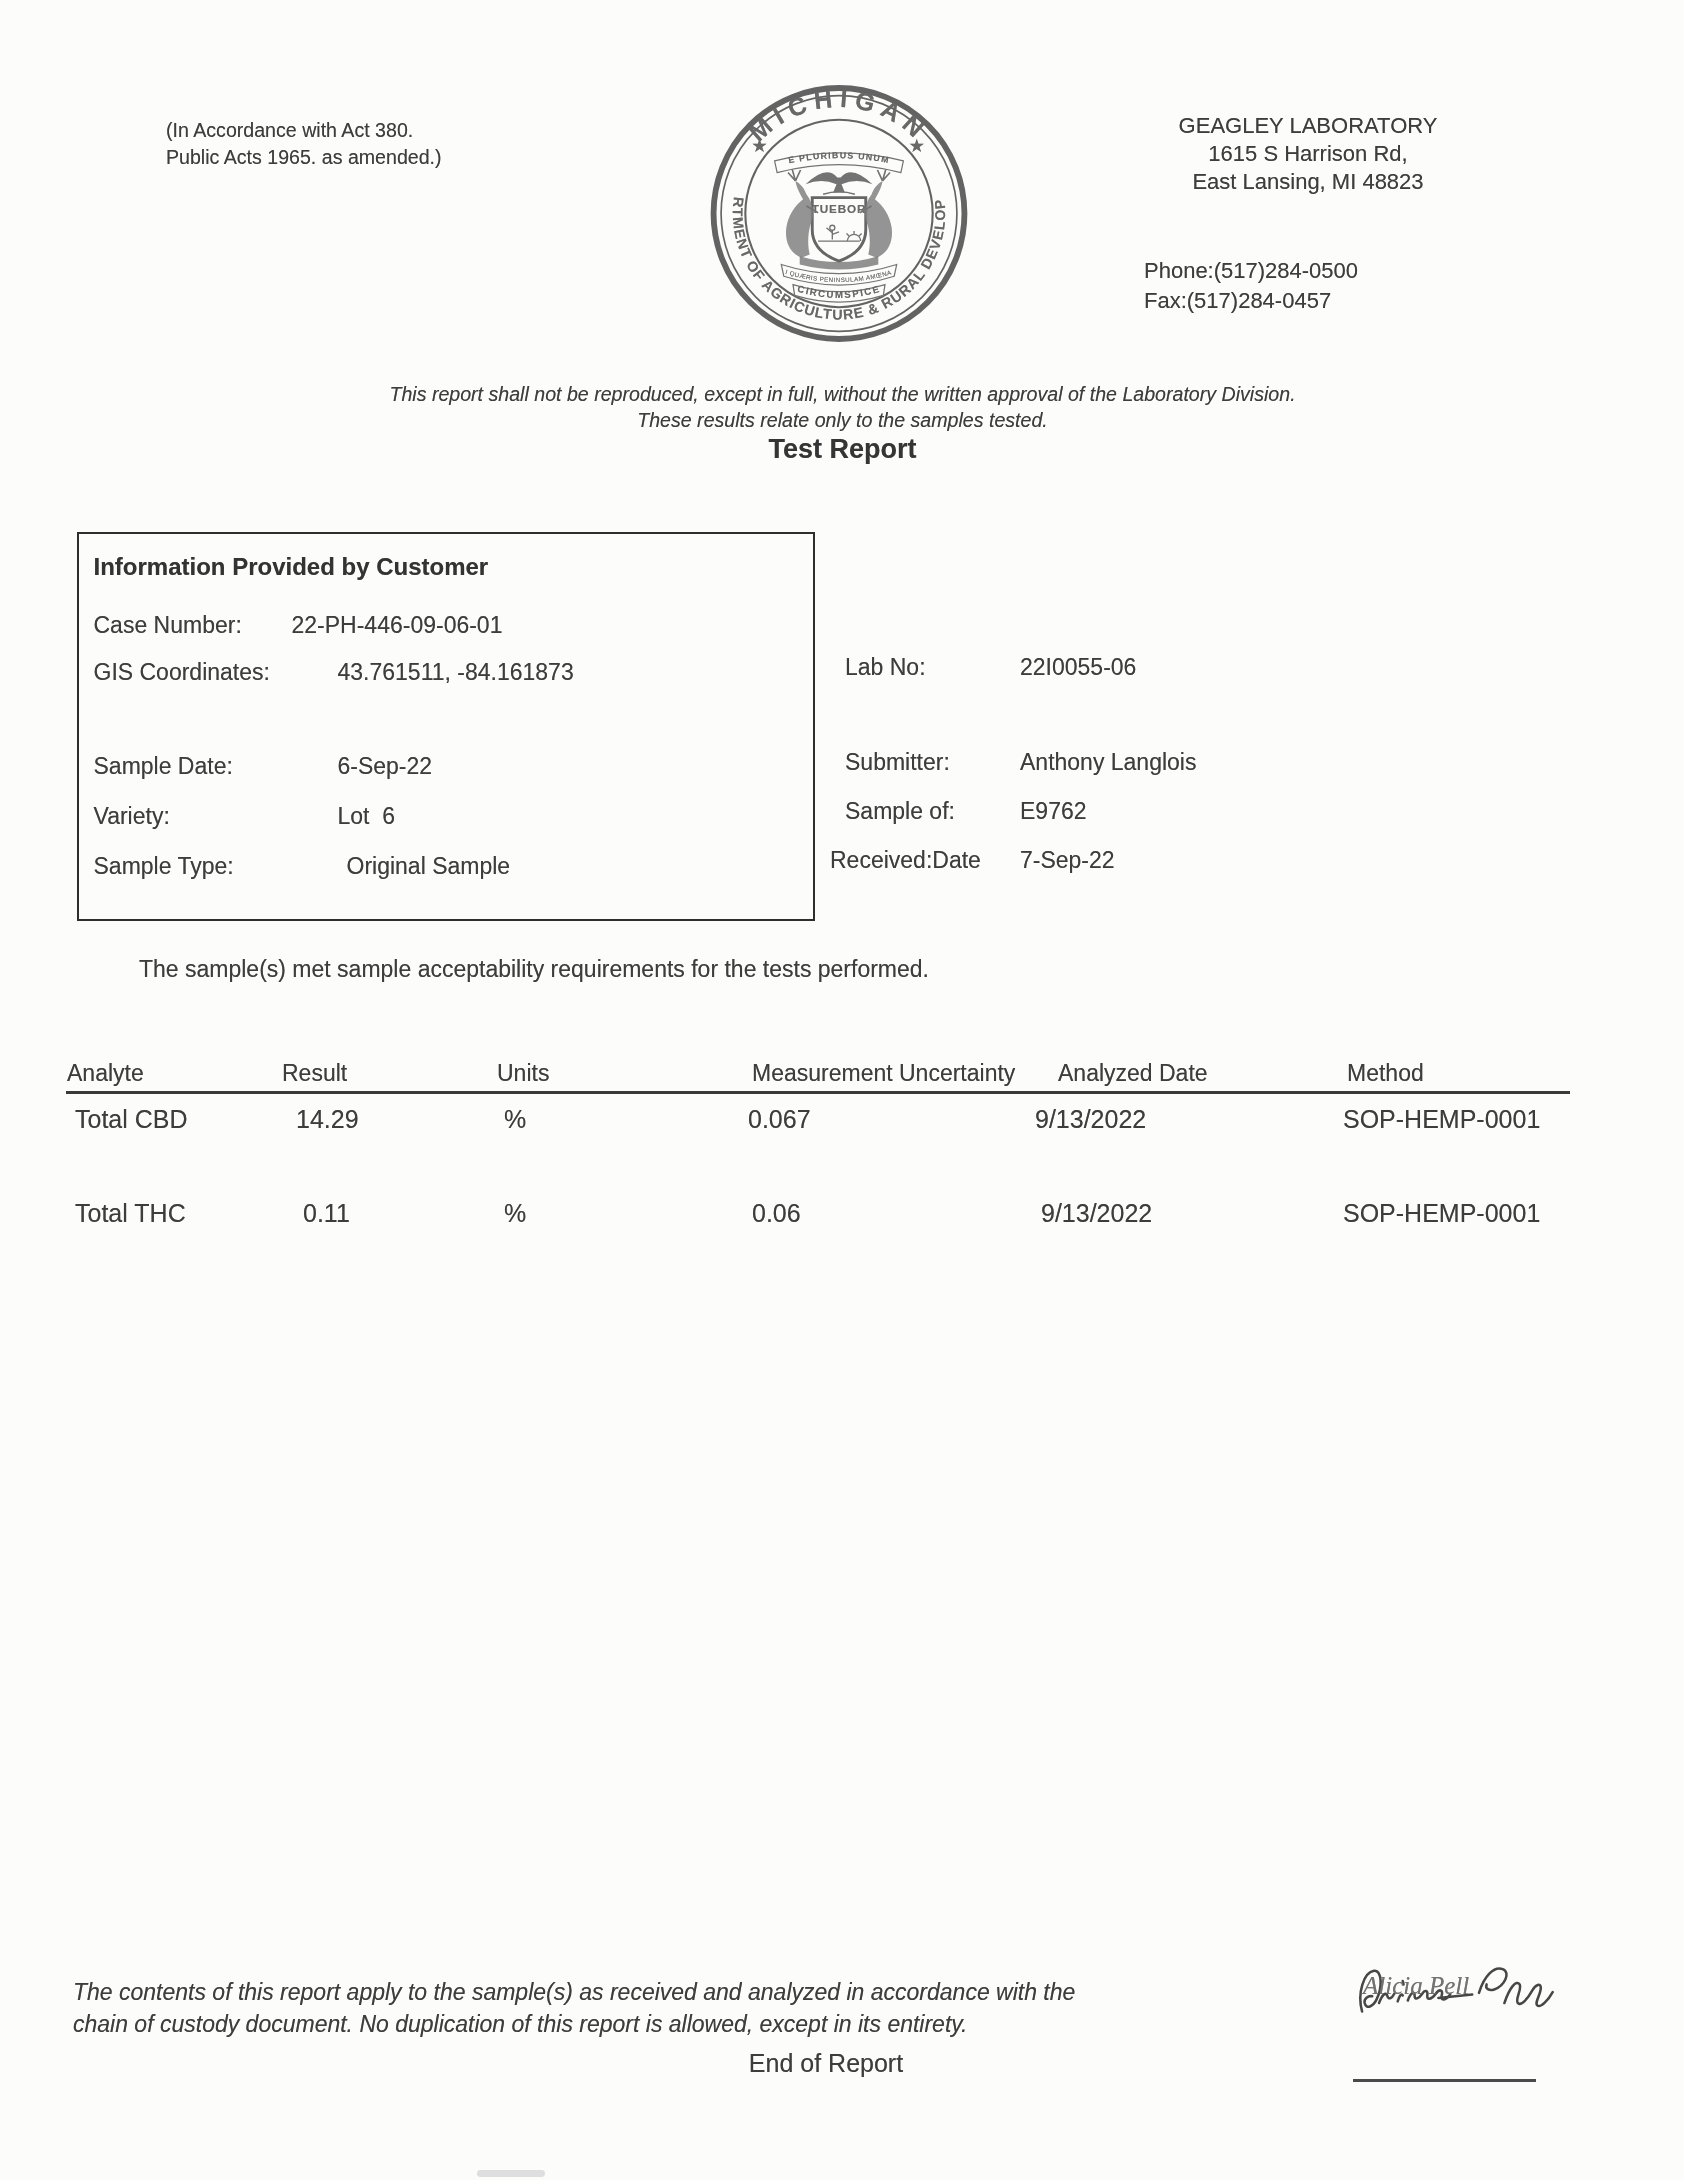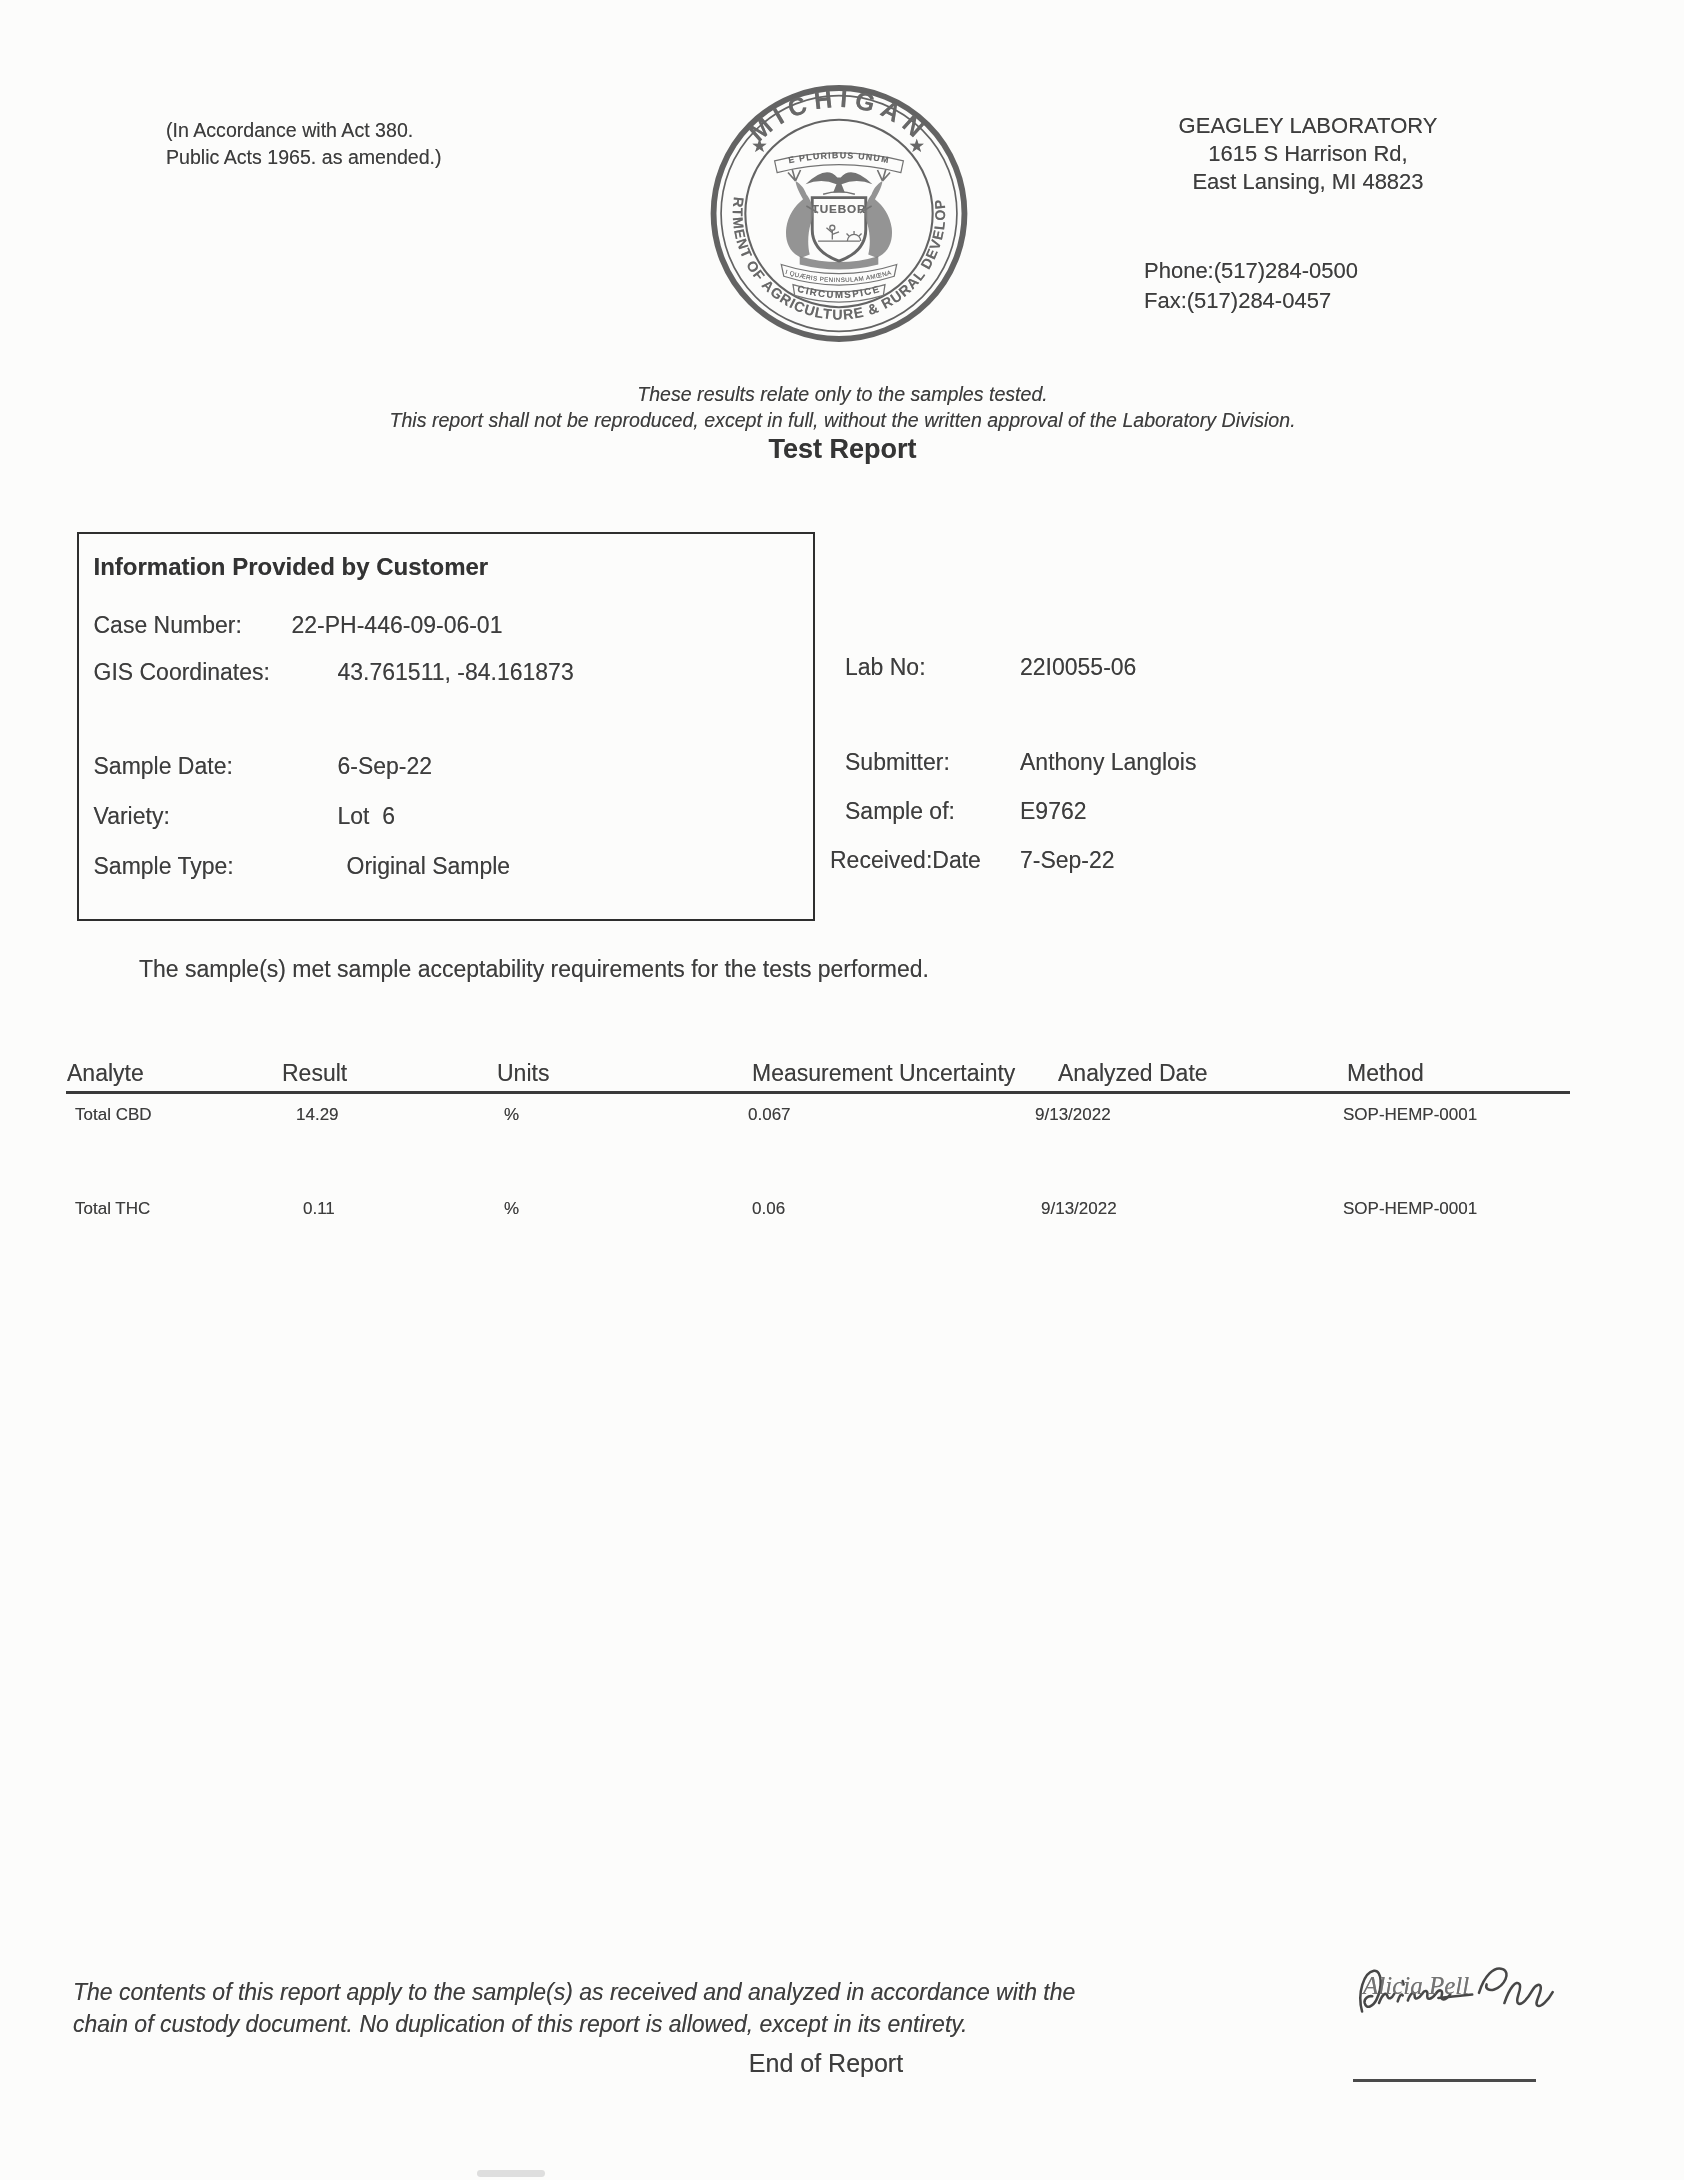--- a/index.html
+++ b/index.html
@@ -26,21 +26,21 @@
   .info-row .lbl{position:absolute;left:0;font-size:23px;}
   .info-row .val{position:absolute;font-size:23px;white-space:pre;}
   
   .lab-row{position:absolute;left:0;width:1508px;height:29px;margin-top:44px;}
   .lab-row .lbl{position:absolute;font-size:23px;}
   .lab-row .val{position:absolute;left:1020px;font-size:23px;white-space:pre;}
   
   .accept-note{left:139px;top:956px;font-size:23px;}
   
   .th{position:absolute;font-size:23px;white-space:pre;}
-  .td{position:absolute;font-size:17px;white-space:pre;text-align:center;}
+  .td{position:absolute;font-size:25px;white-space:pre;text-align:center;}
   .rule{position:absolute;left:66px;top:1091px;width:1504px;height:3.4px;background:#3a3a3a;}
   
   .footer-disclaimer{left:73px;top:1976px;font-style:italic;font-size:23px;line-height:32px;}
   .end-of-report{left:545px;top:2049px;width:562px;text-align:center;font-size:25px;}
   .sig-squiggle{left:1353px;top:1959px;}
   .typed-name{left:1363px;top:1972px;font-family:"Liberation Serif",serif;font-style:italic;font-size:25px;color:#737373;}
   .sig-line{left:1353px;top:2079px;width:183px;height:3.4px;background:#4a4a4a;}
   .smudge{left:477px;top:2170px;width:68px;height:6.8px;background:rgba(120,120,120,.22);border-radius:3.4px;}
   
   .seal text{fill:#4c4c4c;}
@@ -115,22 +115,22 @@
     <div>GEAGLEY LABORATORY</div>
     <div>1615 S Harrison Rd,</div>
     <div>East Lansing, MI 48823</div>
   </div>
   <div class="abs phone-block">
     <div>Phone:(517)284-0500</div>
     <div>Fax:(517)284-0457</div>
   </div>
 
   <div class="abs notice">
+    <div>This report shall not be reproduced, except in full, without the written approval of the Laboratory Division.</div>
     <div>These results relate only to the samples tested.</div>
-    <div>This report shall not be reproduced, except in full, without the written approval of the Laboratory Division.</div>
   </div>
 
   <div class="abs report-title">Test Report</div>
 
   <div class="abs info-box">
     <div class="box-heading">Information Provided by Customer</div>
     <div class="info-row" style="top:78px">
       <span class="lbl">Case Number:</span>
       <span class="val" style="left:198px">22-PH-446-09-06-01</span>
     </div>

